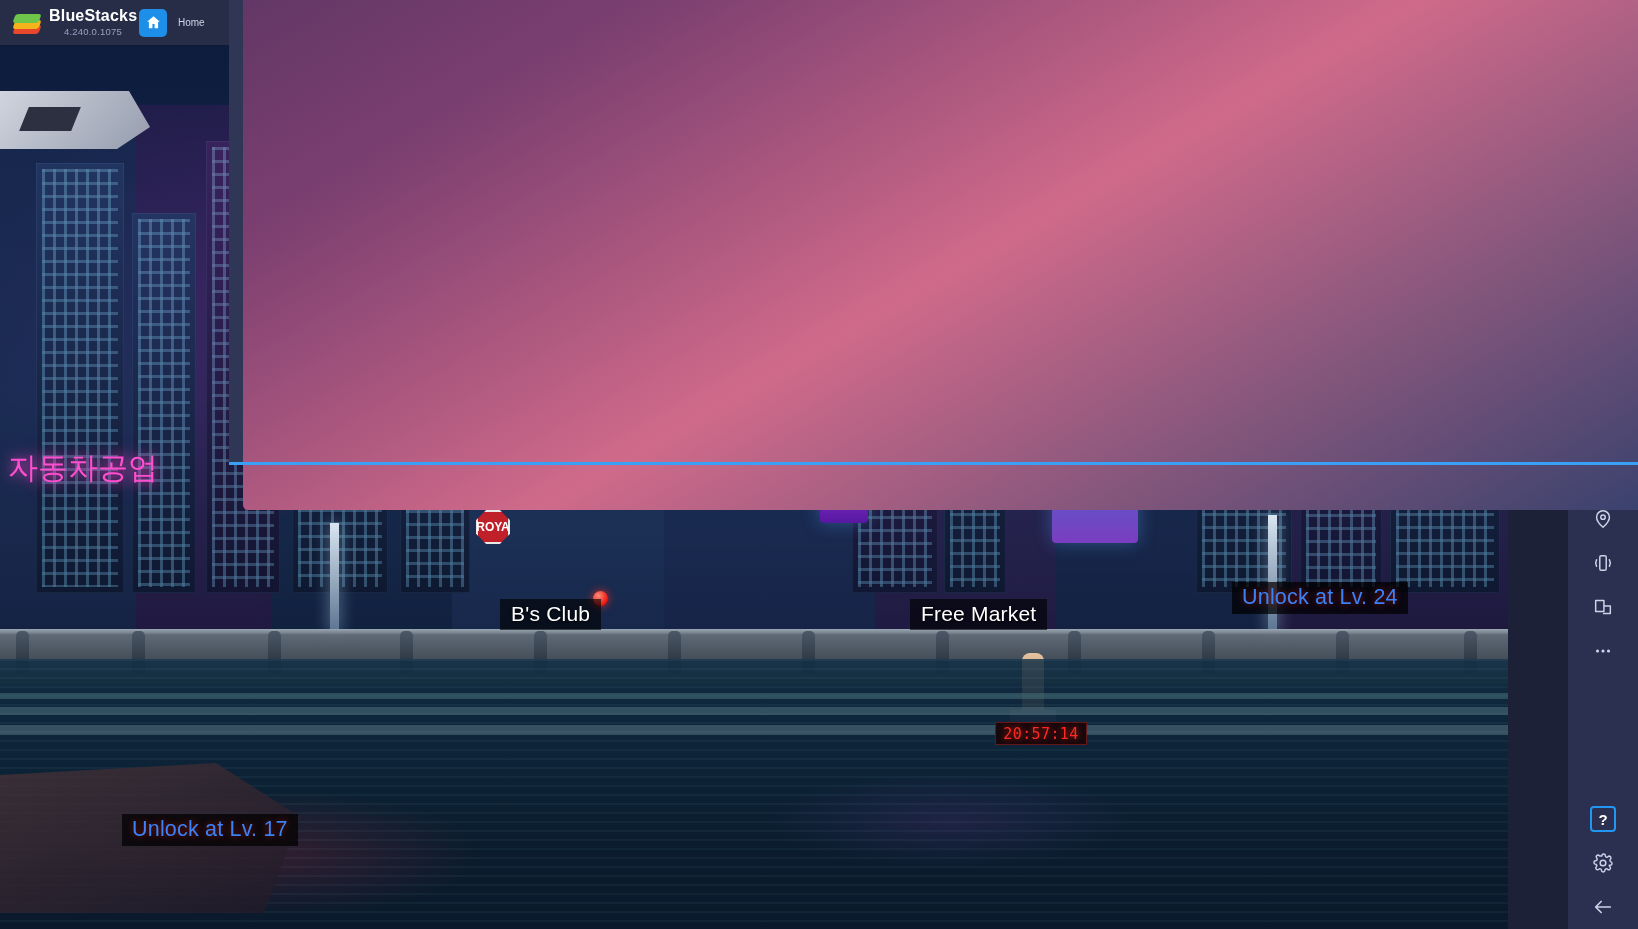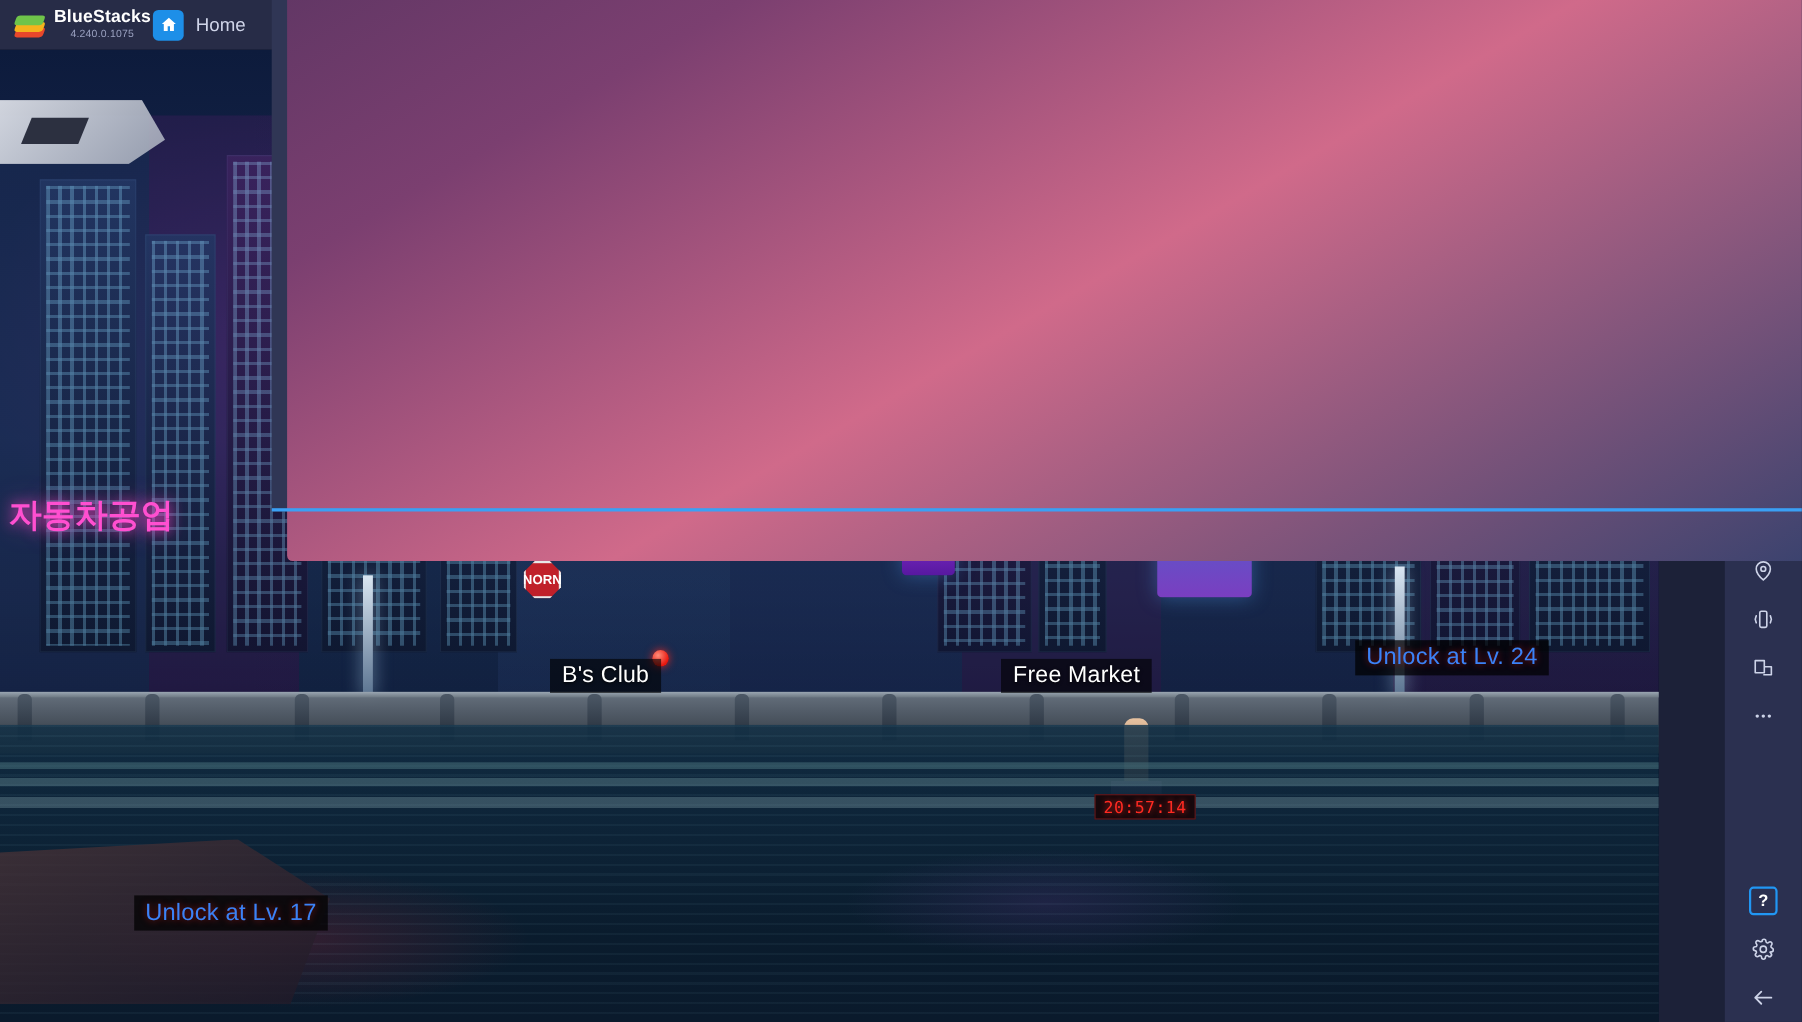--- a/index.html
+++ b/index.html
@@ -49,21 +49,21 @@
   }
   .tab-ico.game::before {
     content:""; position:absolute; left:7px; top:5px; width:13px; height:13px;
     border-radius:50%; background: radial-gradient(circle at 38% 35%,#ffe2c4 0%,#e2a27e 60%,#8a4e61 100%);
   }
   .tab-ico.game::after {
     content:""; position:absolute; left:3px; top:16px; width:22px; height:13px;
     background: linear-gradient(180deg,#4c8fd0 0%,#1e3059 100%);
     border-radius: 6px 6px 0 0;
   }
-  .tab-label { color: #cfd4e8; font-size: 17px; white-space: nowrap; }
+  .tab-label { color: #cfd4e8; font-size: 10px; white-space: nowrap; }
 
   .tb-spacer { flex: 1 1 auto; }
 
   
   .sidebar {
     position: absolute; top: 45px; right: 0; width: 70px; height: 884px;
     background: #2b3050; display: flex; flex-direction: column;
     align-items: center; padding-top: 12px; z-index: 30;
   }
   .sb-btn {
@@ -208,21 +208,21 @@
     background: linear-gradient(180deg, rgba(30,70,55,.82), rgba(14,44,36,.86));
     border: 3px solid #37e08a; border-radius: 9px;
     box-shadow: 0 0 22px rgba(55,224,138,.6), inset 0 0 16px rgba(55,224,138,.25);
     color: #eafff2; font-size: 28px; font-weight: bold;
     display: flex; align-items: center; justify-content: center;
     text-shadow: 0 0 10px rgba(120,255,190,.9);
     letter-spacing: .5px;
   }
   .kr-sign {
     position: absolute; left: 8px; top: 403px;
-    color: #ff4fd0; font-size: 30px; font-weight: bold;
+    color: #ff4fd0; font-size: 30px; font-weight: normal;
     text-shadow: 0 0 12px rgba(255,70,200,.85), 0 0 26px rgba(255,70,200,.45);
   }
   .fish-sign {
     position: absolute; left: 268px; top: 405px;
     color: #3ce0b8; font-size: 22px; font-weight: bold; font-style: italic;
     text-shadow: 0 0 10px rgba(60,224,184,.85);
   }
   .cash-sign {
     position: absolute; left: 1452px; top: 422px;
     color: #7af0a0; font-size: 19px; font-weight: bold; line-height: .95;
@@ -375,21 +375,21 @@
     <div class="arena-wing" style="left:796px;"></div>
     <div class="vs-badge">VS</div>
     <div class="arena-name">NORN Arena</div>
 
     <div class="kr-sign">자동차공업</div>
     <div class="fish-sign">FISH</div>
     <div class="club-sign">Серый клуба</div>
     <div class="cash-sign">CASH ROYA</div>
     <div class="now-showing">NOW SHOWING</div>
     <div class="century">CENTURY</div>
-    <div class="stop-sign">NORN</div>
+    <div class="stop-sign">ROYA</div>
     <div class="mix-sign">MIX</div>
 
     <div class="hero-panel"></div>
 
     <div class="lamp" style="left:330px;top:478px;height:110px;"></div>
     <div class="lamp" style="left:1268px;top:470px;height:118px;"></div>
 
     <div class="quay"></div>
     <div class="quay-edge"></div>
     <div class="chain-rail">

